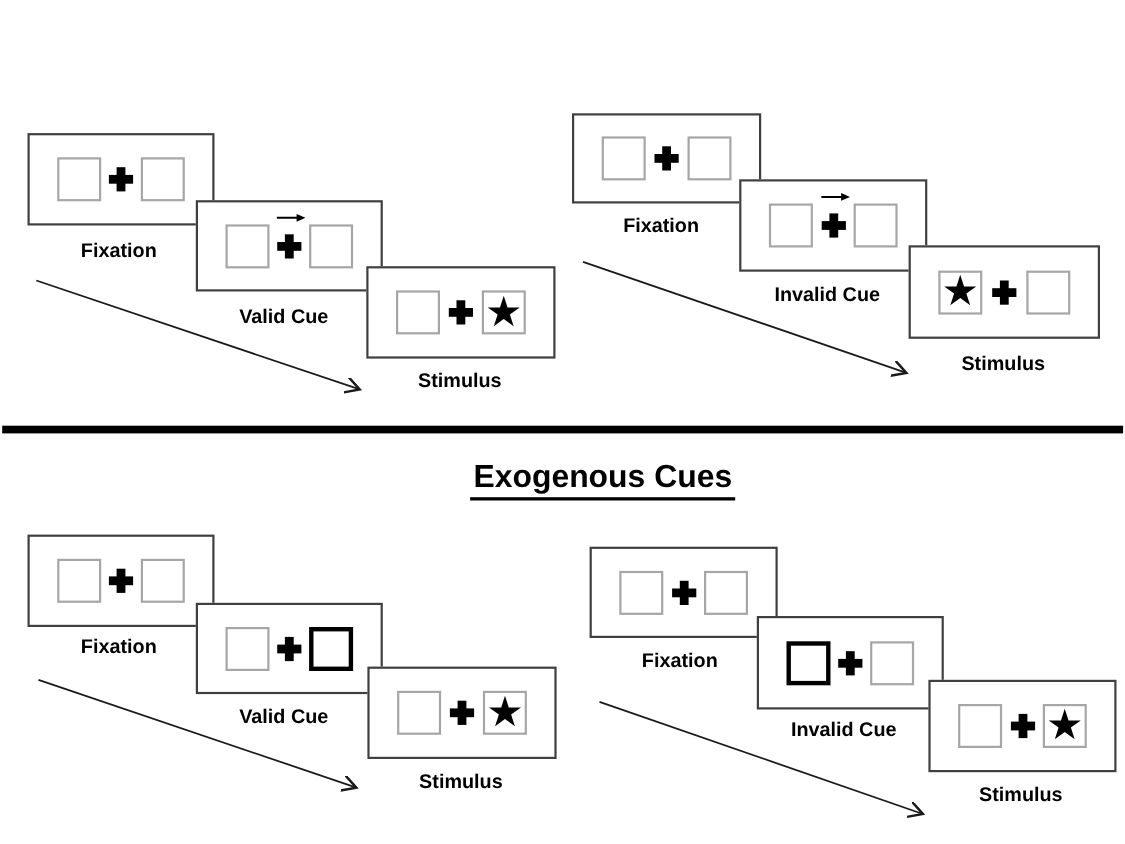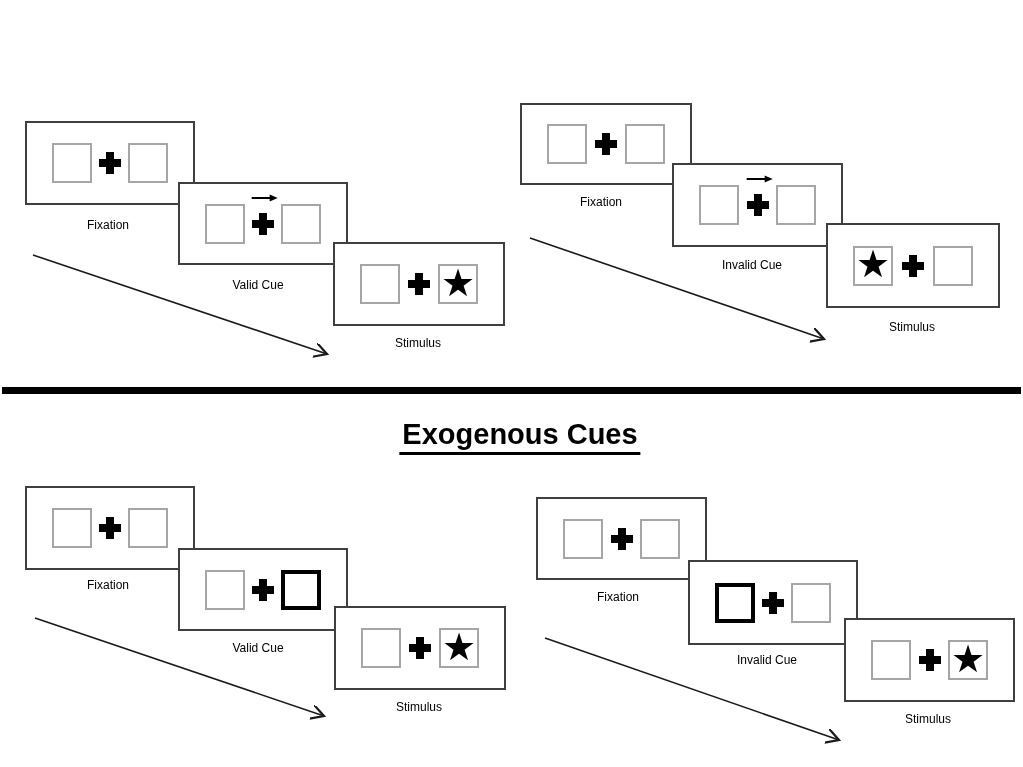--- a/index.html
+++ b/index.html
@@ -81,22 +81,22 @@
   }
   .cue-arrow {
     position: absolute;
     left: 50%;
     top: 8px;
     transform: translateX(-44%);
   }
   .label {
     position: absolute;
     transform: translateX(-50%);
-    font-size: 12px;
-    font-weight: normal;
+    font-size: 18px;
+    font-weight: bold;
     color: #000;
     white-space: nowrap;
     z-index: 4;
     line-height: 1.2;
   }
   .divider {
     position: absolute;
     left: 2px;
     top: 387px;
     width: 1019px;
@@ -109,21 +109,21 @@
     left: 0; top: 0;
     z-index: 0;
     pointer-events: none;
   }
 </style>
 </head>
 <body>
 
 <div id="stage">
 
-  <div class="title" style="left:520px;top:418px;">Exogenous Cues</div>
+  <div class="title" style="left:548px;top:418px;">Exogenous Cues</div>
 
   <div class="divider"></div>
 
   <svg id="arrow-layer" width="1023" height="767" viewBox="0 0 1023 767">
     <defs>
       <marker id="ah" markerWidth="12" markerHeight="12" refX="8" refY="4.5" orient="auto">
         <path d="M0,0 L8,4.5 L0,9" fill="none" stroke="#1a1a1a" stroke-width="1.4"></path>
       </marker>
     </defs>
     <line x1="33" y1="255" x2="327" y2="354" stroke="#1a1a1a" stroke-width="1.6" marker-end="url(#ah)"></line>

